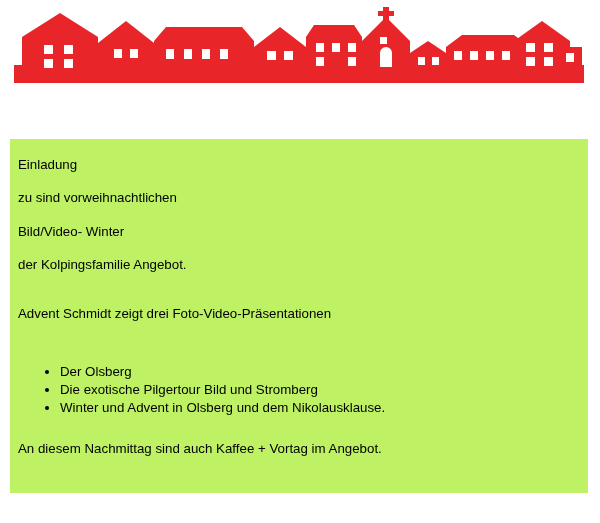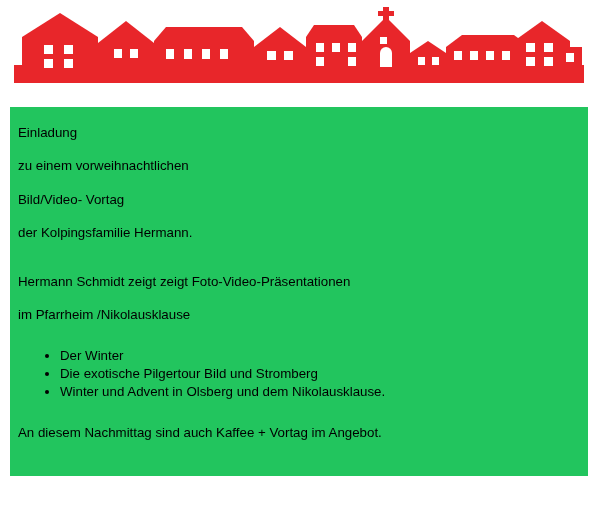--- a/index.html
+++ b/index.html
@@ -26,24 +26,24 @@
     height: 78px;
     margin: 7px 0 0 14px;
     background: #ffffff;
   }
   .banner svg {
     display: block;
   }
   
   .content {
     position: absolute;
-    top: 100px;
+    top: 132px;
     left: 10px;
     width: 578px;
-    background: #22c55e;
+    background: #bef264;
     padding: 0;
   }
   .para {
     font-size: 13.3px;
     line-height: 1.15;
     padding: 0 0 0 8px;
     margin: 0;
     white-space: nowrap;
   }
   .spacer-sm { height: 18px; }
@@ -141,37 +141,36 @@
         <rect x="552" y="46" width="8" height="9"></rect>
       </g>
     </svg>
   </div>
 
   <div class="content">
 
     <div class="spacer-sm"></div>
     <p class="para">Einladung</p>
     <div class="spacer-sm"></div>
-    <p class="para">zu einem vorweihnachtlichen</p>
+    <p class="para">zu sind vorweihnachtlichen</p>
     <div class="spacer-sm"></div>
-    <p class="para">Bild/Video- Vortag</p>
+    <p class="para">Bild/Video- Winter</p>
     <div class="spacer-sm"></div>
-    <p class="para">der Kolpingsfamilie Hermann.</p>
+    <p class="para">der Kolpingsfamilie Angebot.</p>
 
     <div class="spacer-md"></div>
     <div class="spacer-xs"></div>
 
-    <p class="para">Hermann Schmidt zeigt zeigt Foto-Video-Präsentationen</p>
+    <p class="para">Advent Schmidt zeigt drei Foto-Video-Präsentationen</p>
     <div class="spacer-sm"></div>
-    <p class="para">im Pfarrheim /Nikolausklause</p>
 
     <div class="spacer-md"></div>
 
     <ul class="bullets">
-      <li>Der Winter</li>
+      <li>Der Olsberg</li>
       <li>Die exotische Pilgertour Bild und Stromberg</li>
       <li>Winter und Advent in Olsberg und dem Nikolausklause.</li>
     </ul>
 
     <div class="spacer-md"></div>
 
     <p class="para">An diesem Nachmittag sind auch Kaffee + Vortag im Angebot.</p>
     <div class="spacer-sm"></div>
     <div class="spacer-sm"></div>
 

